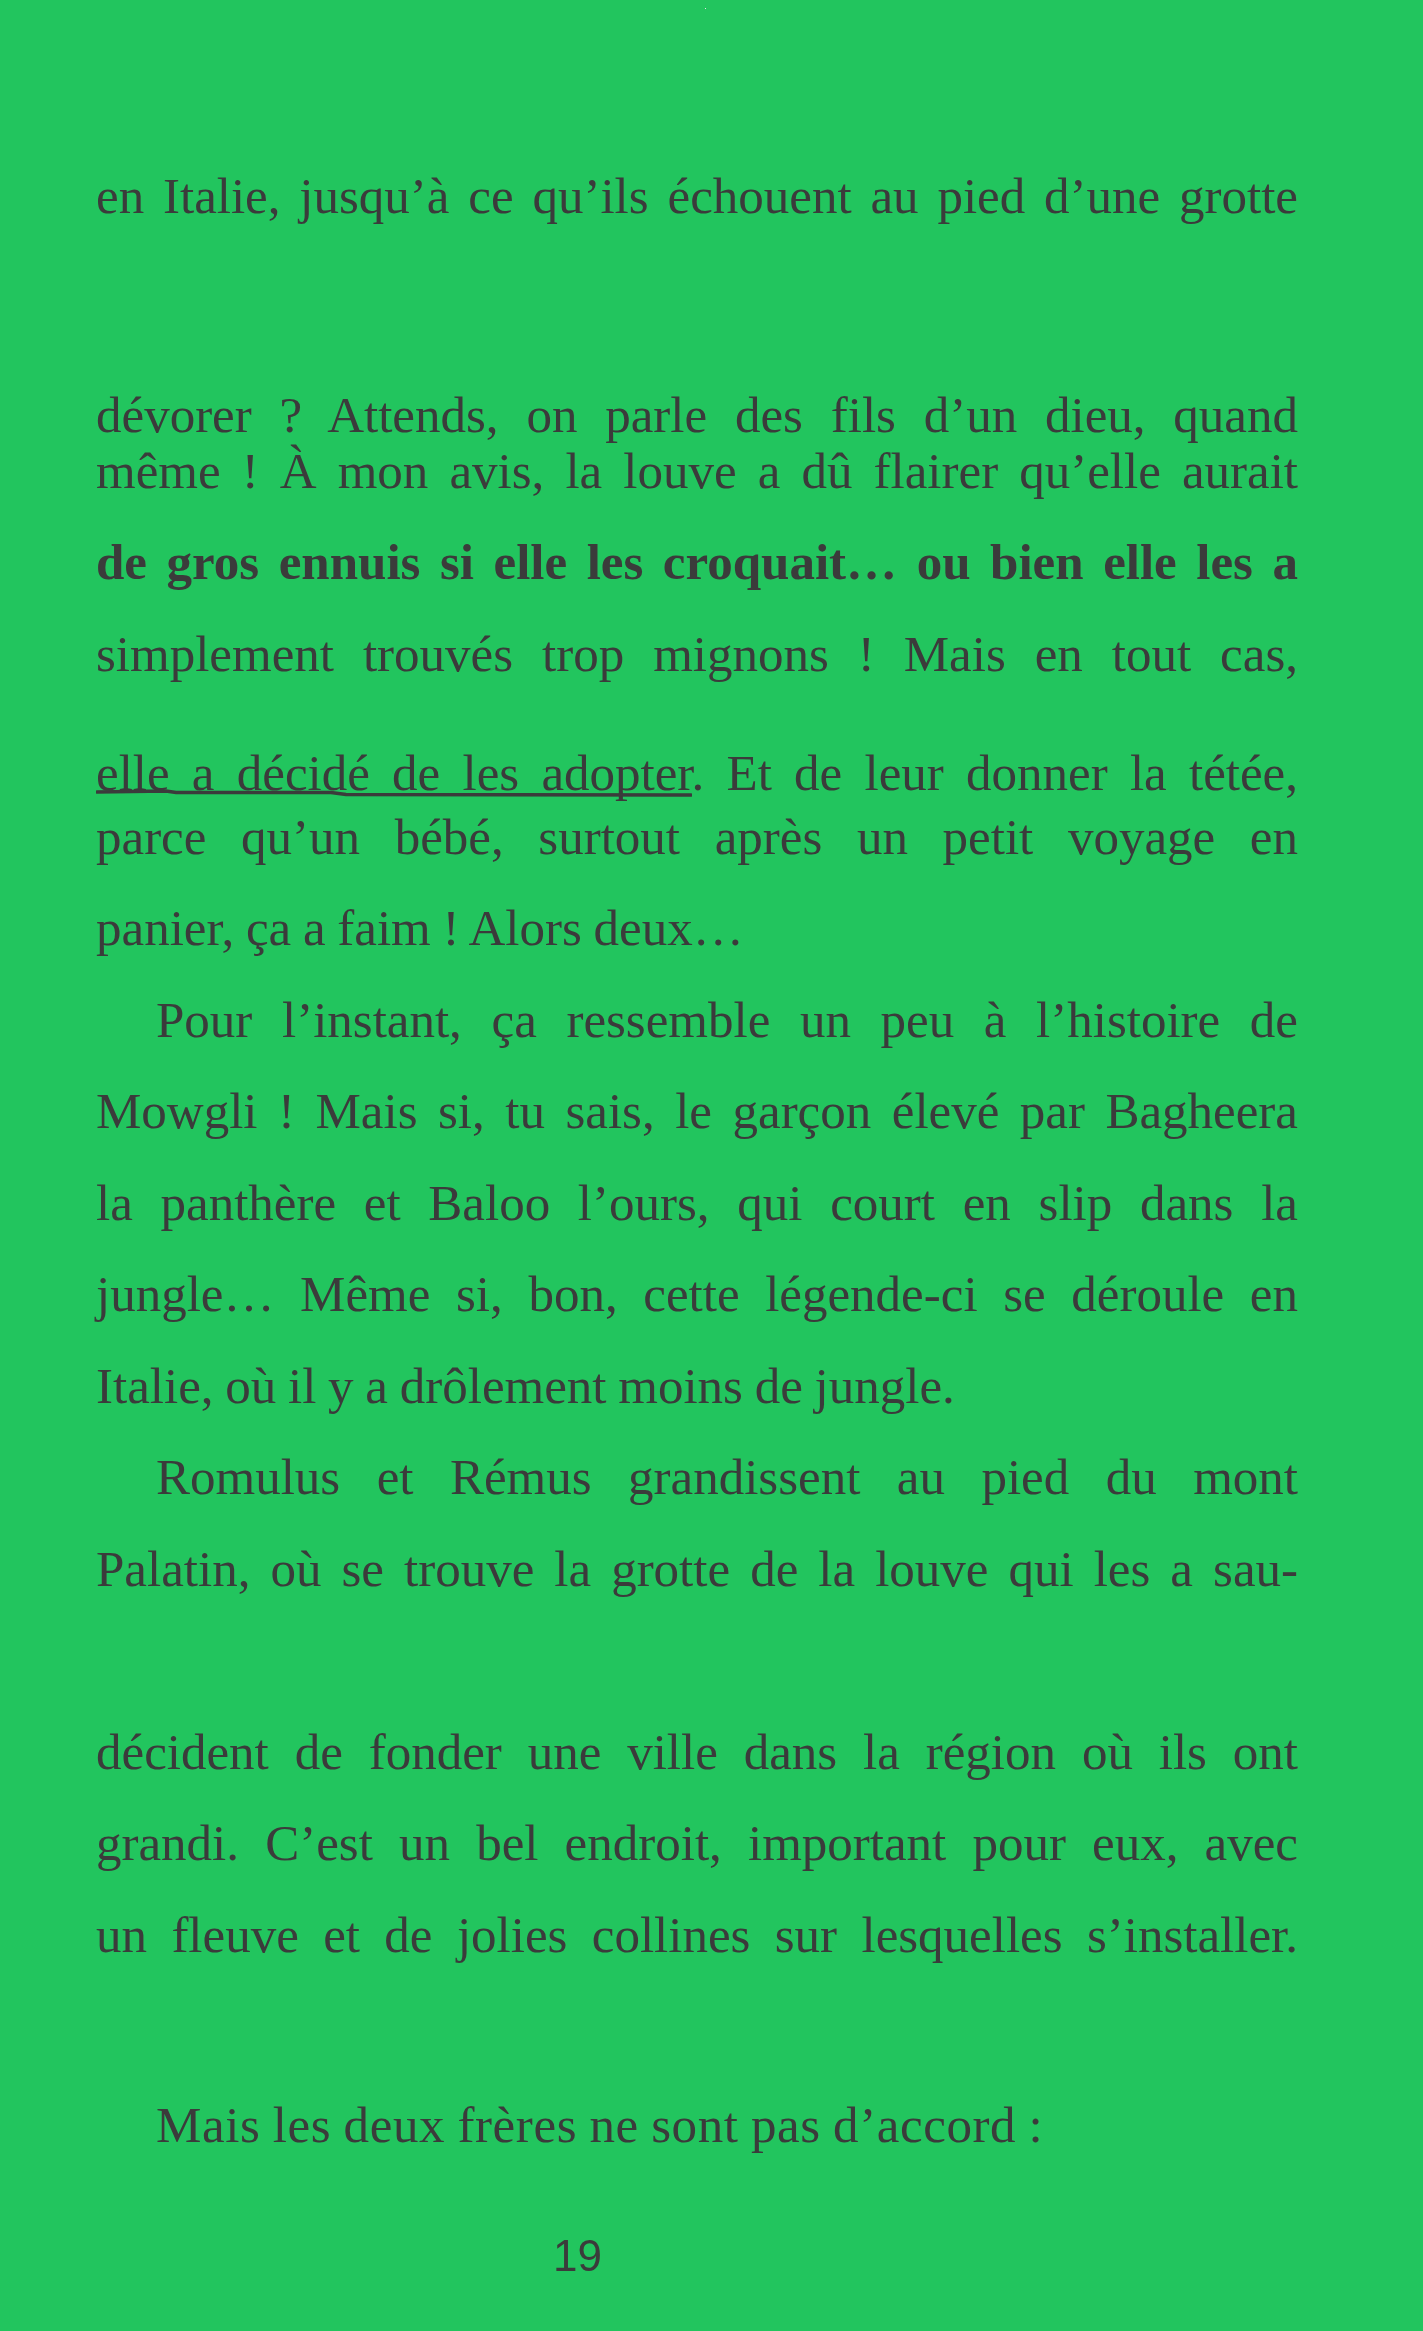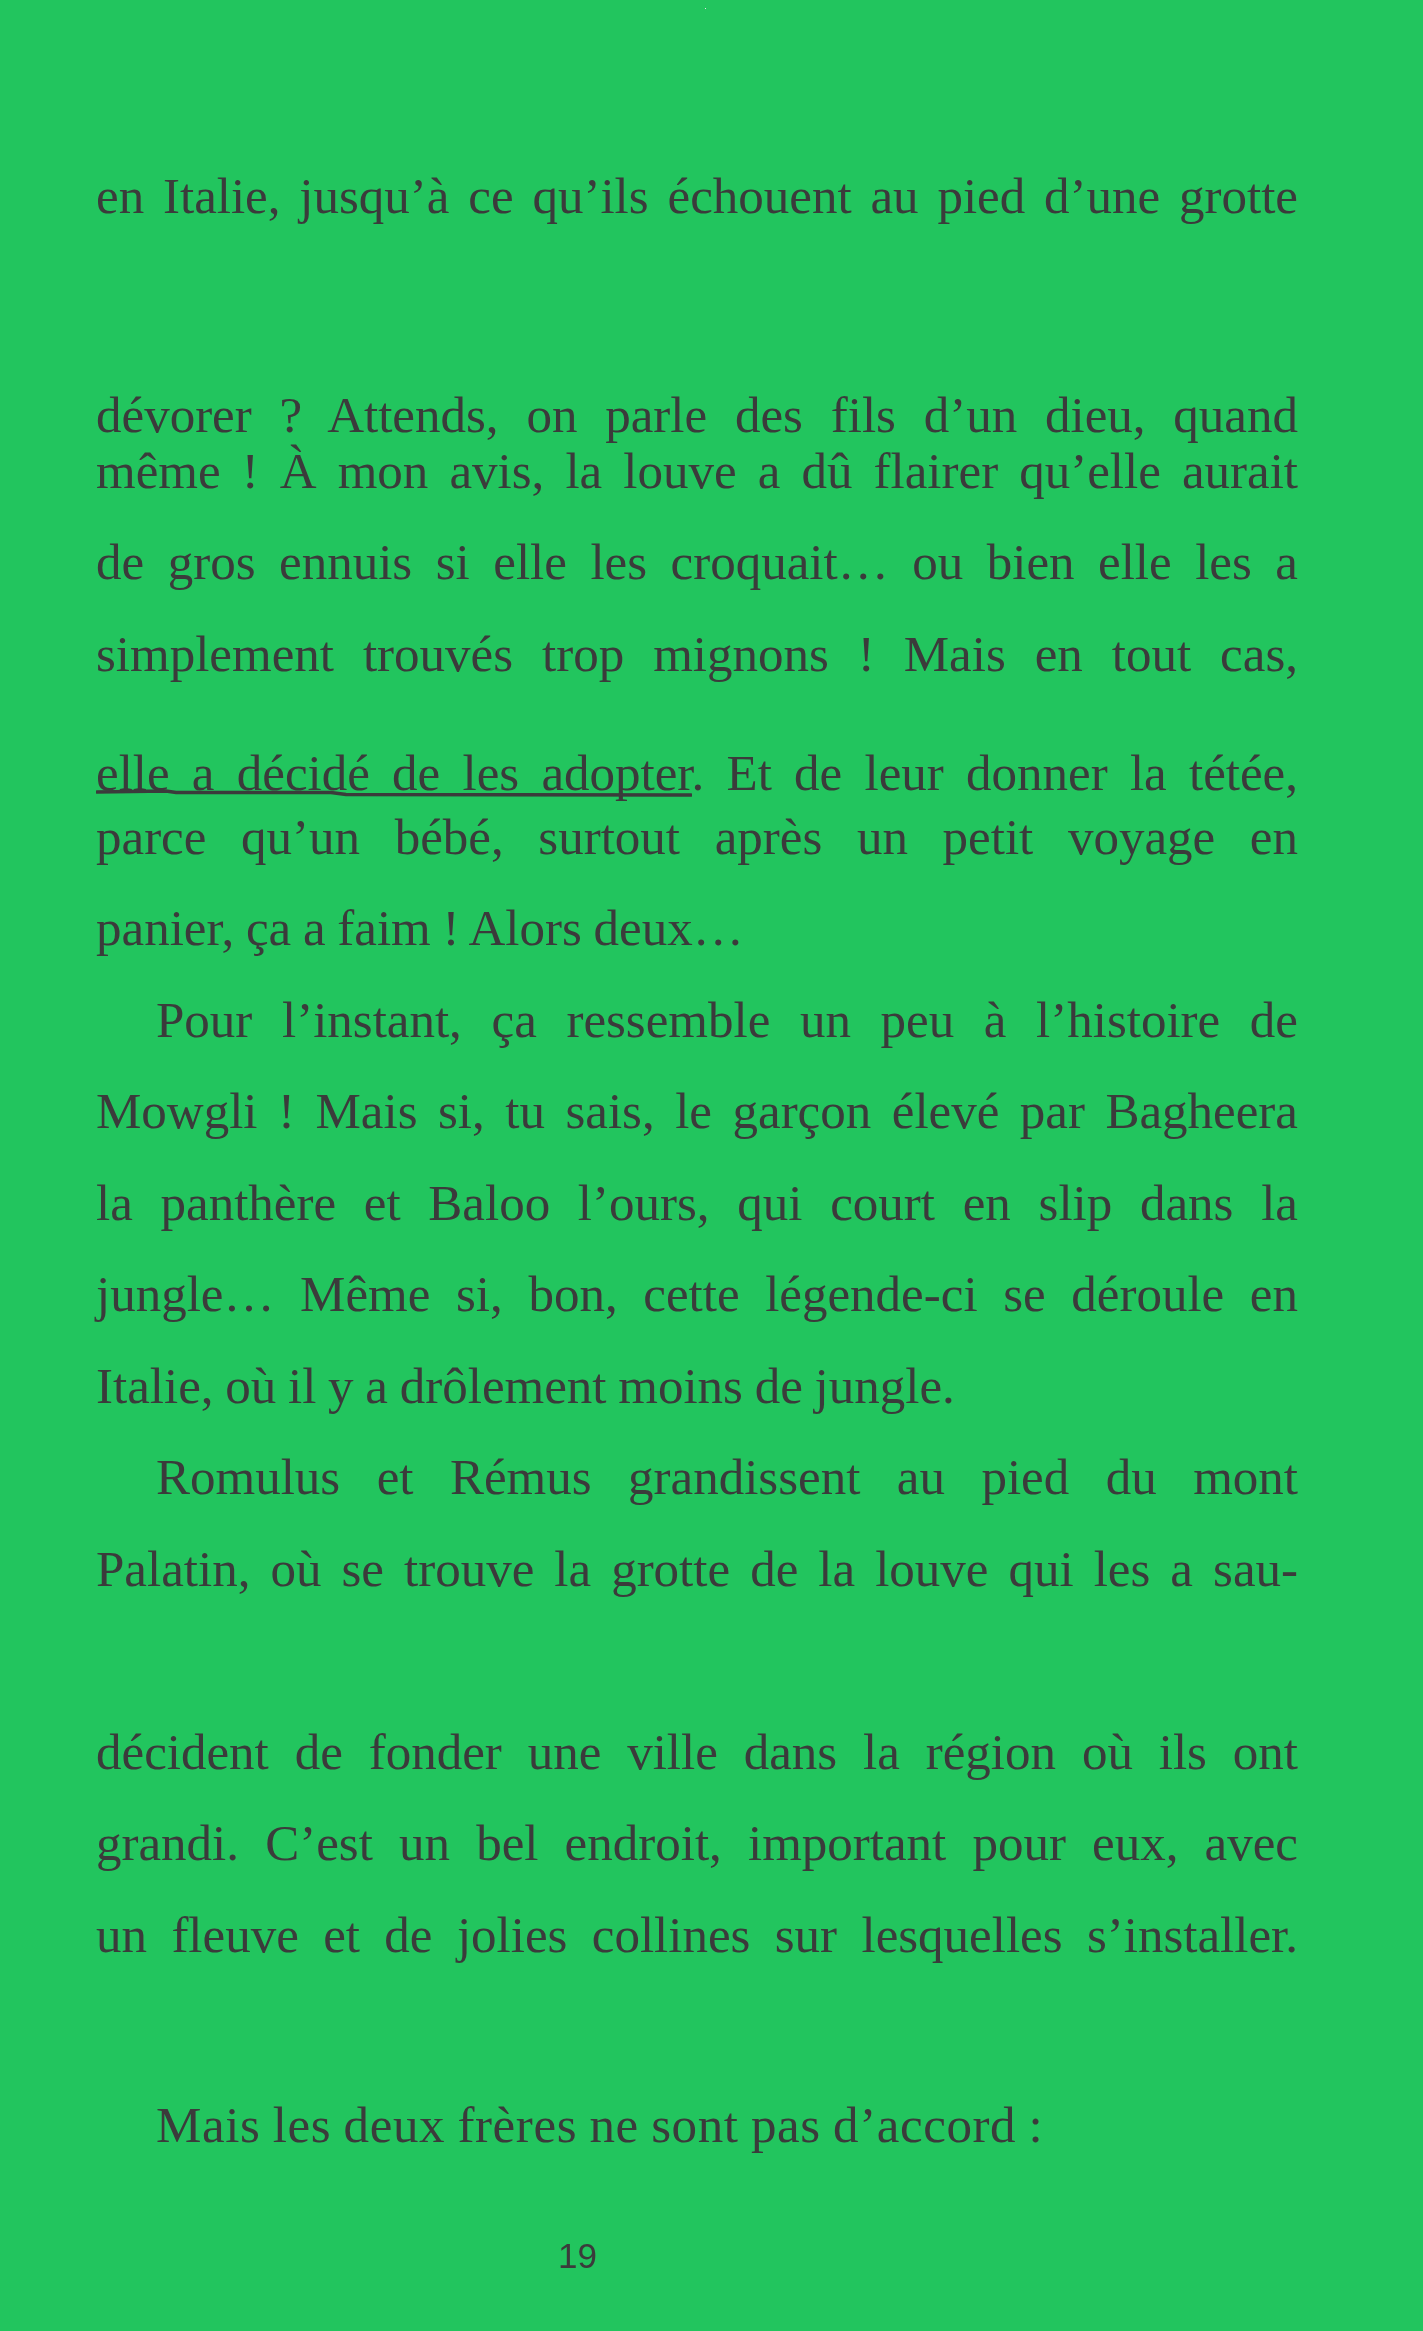--- a/index.html
+++ b/index.html
@@ -69,41 +69,41 @@
       width: 596px;
       height: 12px;
     }
     .page-number {
       position: absolute;
       left: 0;
       width: 1155px;
       top: 2236px;
       text-align: center;
       font-family: "Liberation Sans", "DejaVu Sans", sans-serif;
-      font-size: 35px;
+      font-size: 44px;
       line-height: 40px;
       color: #3b3b3b;
     }
     .scan-dot {
       position: absolute;
       width: 1px; height: 1px;
       background: #e4e4e4;
     }
   </style>
 </head>
 <body>
 
 <div class="page">
 
   <div class="line" style="top:166px;">en Italie, jusqu’à ce qu’ils échouent au pied d’une grotte</div>
 
 
   <div class="line" style="top:349px;margin-top:36px;">dévorer ? Attends, on parle des fils d’un dieu, quand</div>
   <div class="line" style="top:441px;">même ! À mon avis, la louve a dû flairer qu’elle aurait</div>
-  <div class="line" style="top:532px;">de gros ennuis si elle les croquait… ou bien elle les a</div>
+  <div class="line" style="top:532px;font-weight:bold;">de gros ennuis si elle les croquait… ou bien elle les a</div>
   <div class="line" style="top:624px;">simplement trouvés trop mignons ! Mais en tout cas,</div>
 
   <div class="line" style="top:715px;margin-top:28px;">
     <span>elle a décidé de les adopter.</span><span> Et de leur donner la tétée,</span>
   </div>
 
   <svg class="underline" viewBox="0 0 596 12" preserveAspectRatio="none">
     <path d="M1 5 L70 4 L80 5.5 L235 5.5 L250 7.5 L595 8" fill="none" stroke="#3b3b3b" stroke-width="3.6" stroke-linecap="round"></path>
   </svg>
 

